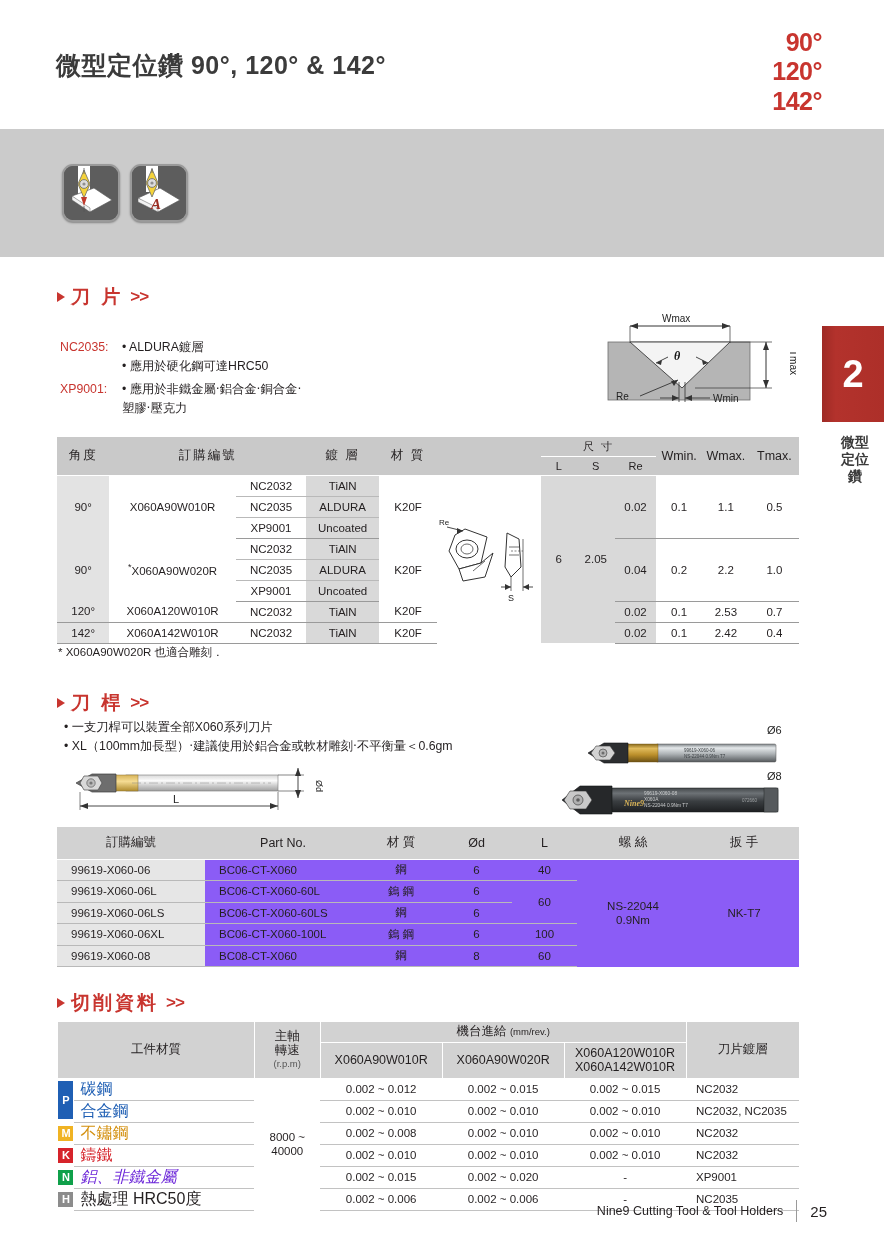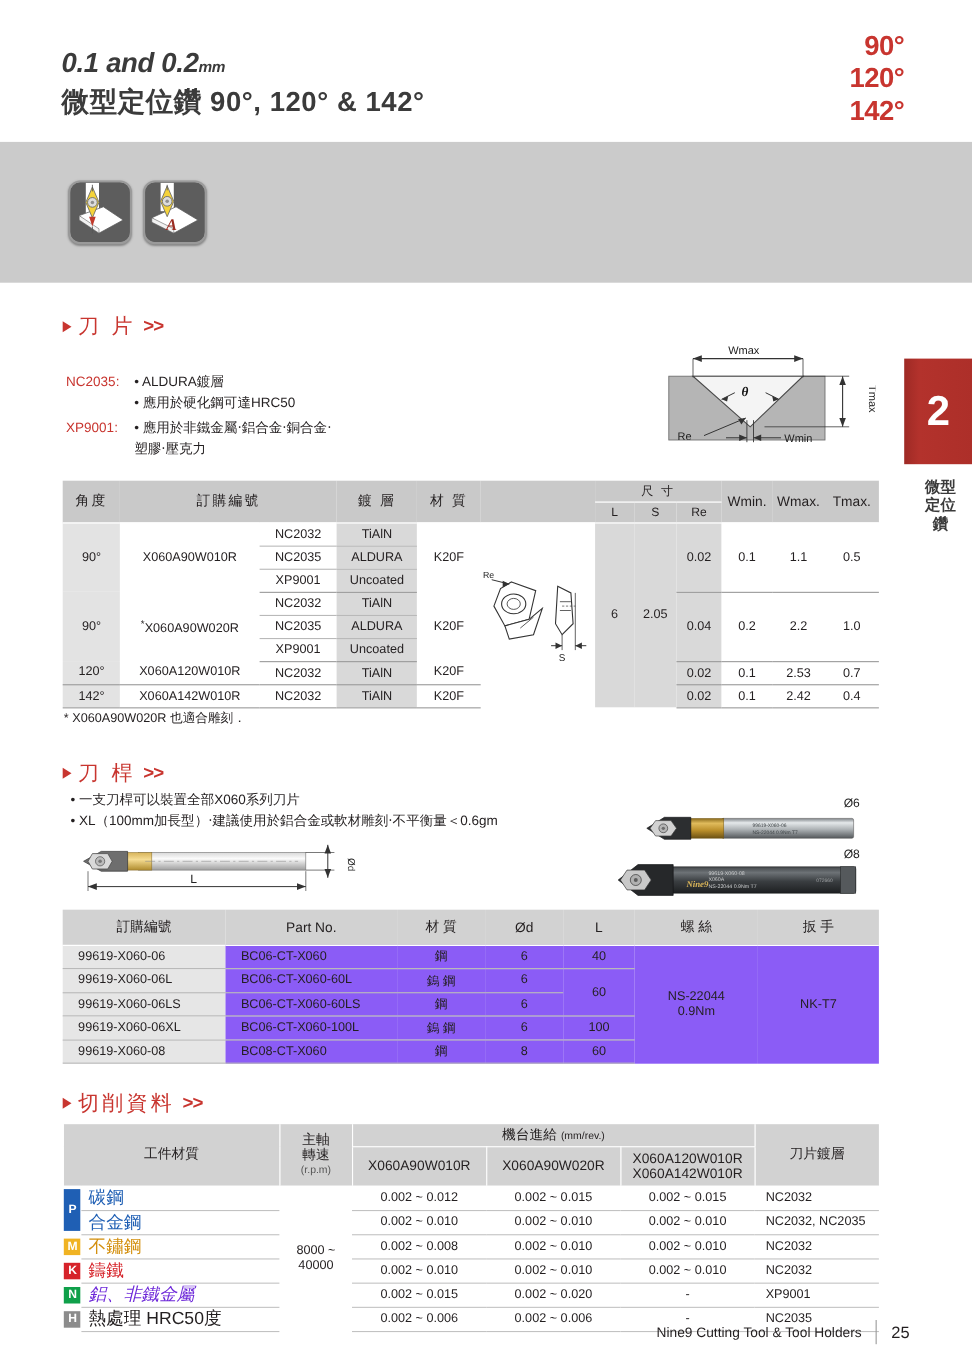--- a/index.html
+++ b/index.html
@@ -47,21 +47,21 @@
 
   
   .sec-head {
     position: absolute; display: flex; align-items: center; gap: 6px;
   }
   .sec-head .tri {
     width: 0; height: 0; border-left: 8px solid #c8352f;
     border-top: 5.5px solid transparent; border-bottom: 5.5px solid transparent;
   }
   .sec-head .txt {
-    font-size: 19px; font-weight: normal; color: #c8352f; letter-spacing: 3px;
+    font-size: 19px; font-weight: bold; color: #c8352f; letter-spacing: 3px;
   }
   .sec-head .arrows {
     font-size: 17px; font-weight: bold; color: #c8352f; letter-spacing: -1px;
     margin-left: 1px;
   }
 
   
   .grades { position: absolute; left: 60px; top: 338px; font-size: 12.3px; line-height: 18.6px; }
   .grade-row { display: flex; }
   .grade-code { color: #c8352f; width: 62px; flex: 0 0 62px; font-weight: normal; }
@@ -150,23 +150,20 @@
   .footer .divider { width: 1px; height: 22px; background: #9a9a9a; }
   .footer .pg { font-size: 15px; }
 </style>
 </head>
 <body>
 
 <div class="page">
 
   <div class="header">
     <div class="title-wrap">
-      <div class="title-en">
-        <span>0.1 and 0.2</span><span class="mm">mm</span>
-      </div>
       <div class="title-cn">微型定位鑽 90°, 120° &amp; 142°</div>
     </div>
     <div class="angles">
       <div>90°</div>
       <div>120°</div>
       <div>142°</div>
     </div>
   </div>
 
   <div class="band"></div>

